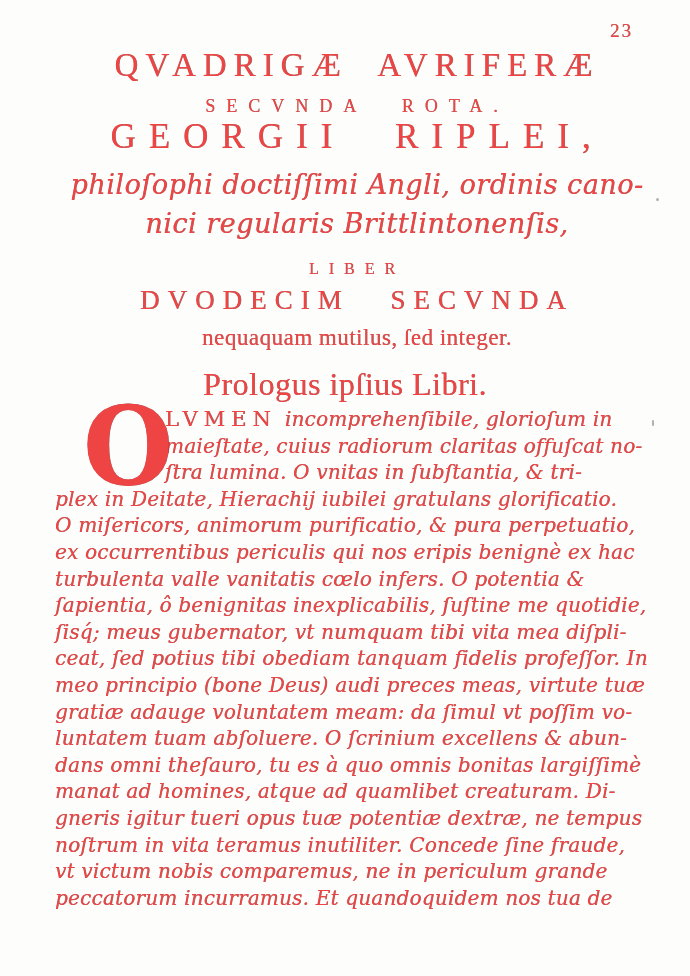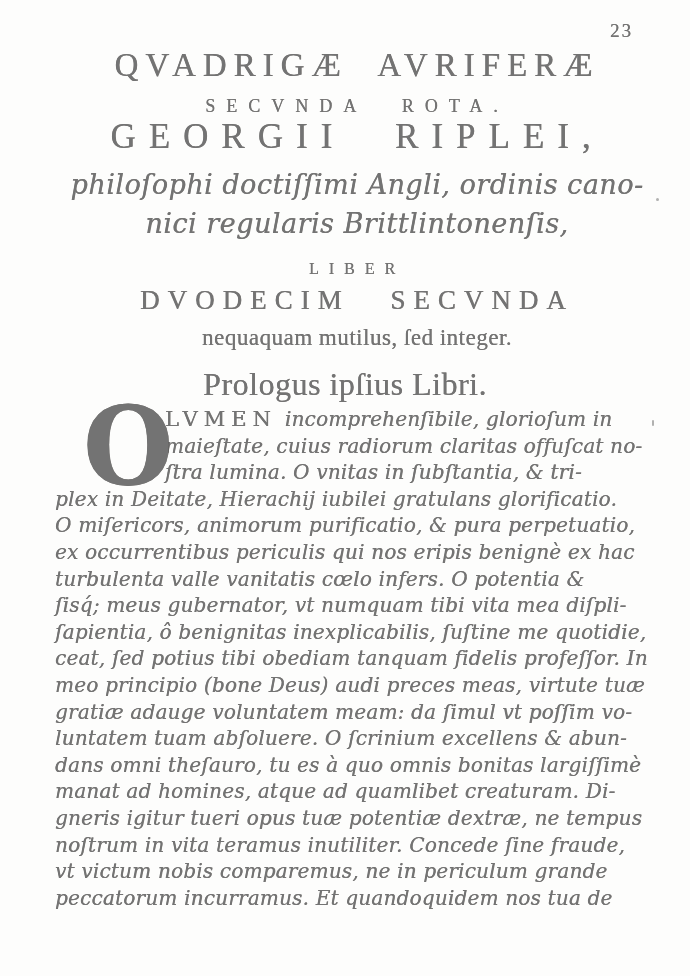--- a/index.html
+++ b/index.html
@@ -1,21 +1,21 @@
 <!DOCTYPE html>
 <html><head>
 <meta charset="utf-8">
 <style>
   html,body{margin:0;padding:0;background:#e8e8e8;}
   .page{
     position:relative;
     width:690px;height:976px;
     background:#fdfdfc;
     overflow:hidden;
-    color:#737373;
+    color:#ef4444;
     font-family:"Liberation Serif","DejaVu Serif",serif;
   }
   .ink{ text-shadow:0.3px 0.3px 0.45px rgba(25,20,15,.55); }
 
   .pagenum{
     position:absolute; top:20px; left:610px;
     font-size:19px; letter-spacing:2px;
   }
 
   .headings{ position:absolute; top:46px; left:12px; width:690px; text-align:center; }
@@ -117,22 +117,22 @@
 
   <div class="bodytext">
     <div class="dropcap ink">O</div>
     <div class="bodyline indent ink"><span class="lead-caps ink">LVMEN</span><span>incomprehenſibile, glorioſum in</span></div>
     <div class="bodyline indent ink">maieſtate, cuius radiorum claritas offuſcat no-</div>
     <div class="bodyline indent ink">ſtra lumina. O vnitas in ſubſtantia, &amp; tri-</div>
     <div class="bodyline ink">plex in Deitate, Hierachij iubilei gratulans glorificatio.</div>
     <div class="bodyline ink">O miſericors, animorum purificatio, &amp; pura perpetuatio,</div>
     <div class="bodyline ink">ex occurrentibus periculis qui nos eripis benignè ex hac</div>
     <div class="bodyline ink">turbulenta valle vanitatis cœlo infers. O potentia &amp;</div>
+    <div class="bodyline ink">ſapientia, ô benignitas inexplicabilis, ſuſtine me quotidie,</div>
     <div class="bodyline ink">ſisq́; meus gubernator, vt numquam tibi vita mea diſpli-</div>
-    <div class="bodyline ink">ſapientia, ô benignitas inexplicabilis, ſuſtine me quotidie,</div>
     <div class="bodyline ink">ceat, ſed potius tibi obediam tanquam fidelis profeſſor. In</div>
     <div class="bodyline ink">meo principio (bone Deus) audi preces meas, virtute tuæ</div>
     <div class="bodyline ink">gratiæ adauge voluntatem meam: da ſimul vt poſſim vo-</div>
     <div class="bodyline ink">luntatem tuam abſoluere. O ſcrinium excellens &amp; abun-</div>
     <div class="bodyline ink">dans omni theſauro, tu es à quo omnis bonitas largiſſimè</div>
     <div class="bodyline ink">manat ad homines, atque ad quamlibet creaturam. Di-</div>
     <div class="bodyline ink">gneris igitur tueri opus tuæ potentiæ dextræ, ne tempus</div>
     <div class="bodyline ink">noſtrum in vita teramus inutiliter. Concede ſine fraude,</div>
     <div class="bodyline ink">vt victum nobis comparemus, ne in periculum grande</div>
     <div class="bodyline ink">peccatorum incurramus. Et quandoquidem nos tua de</div>

